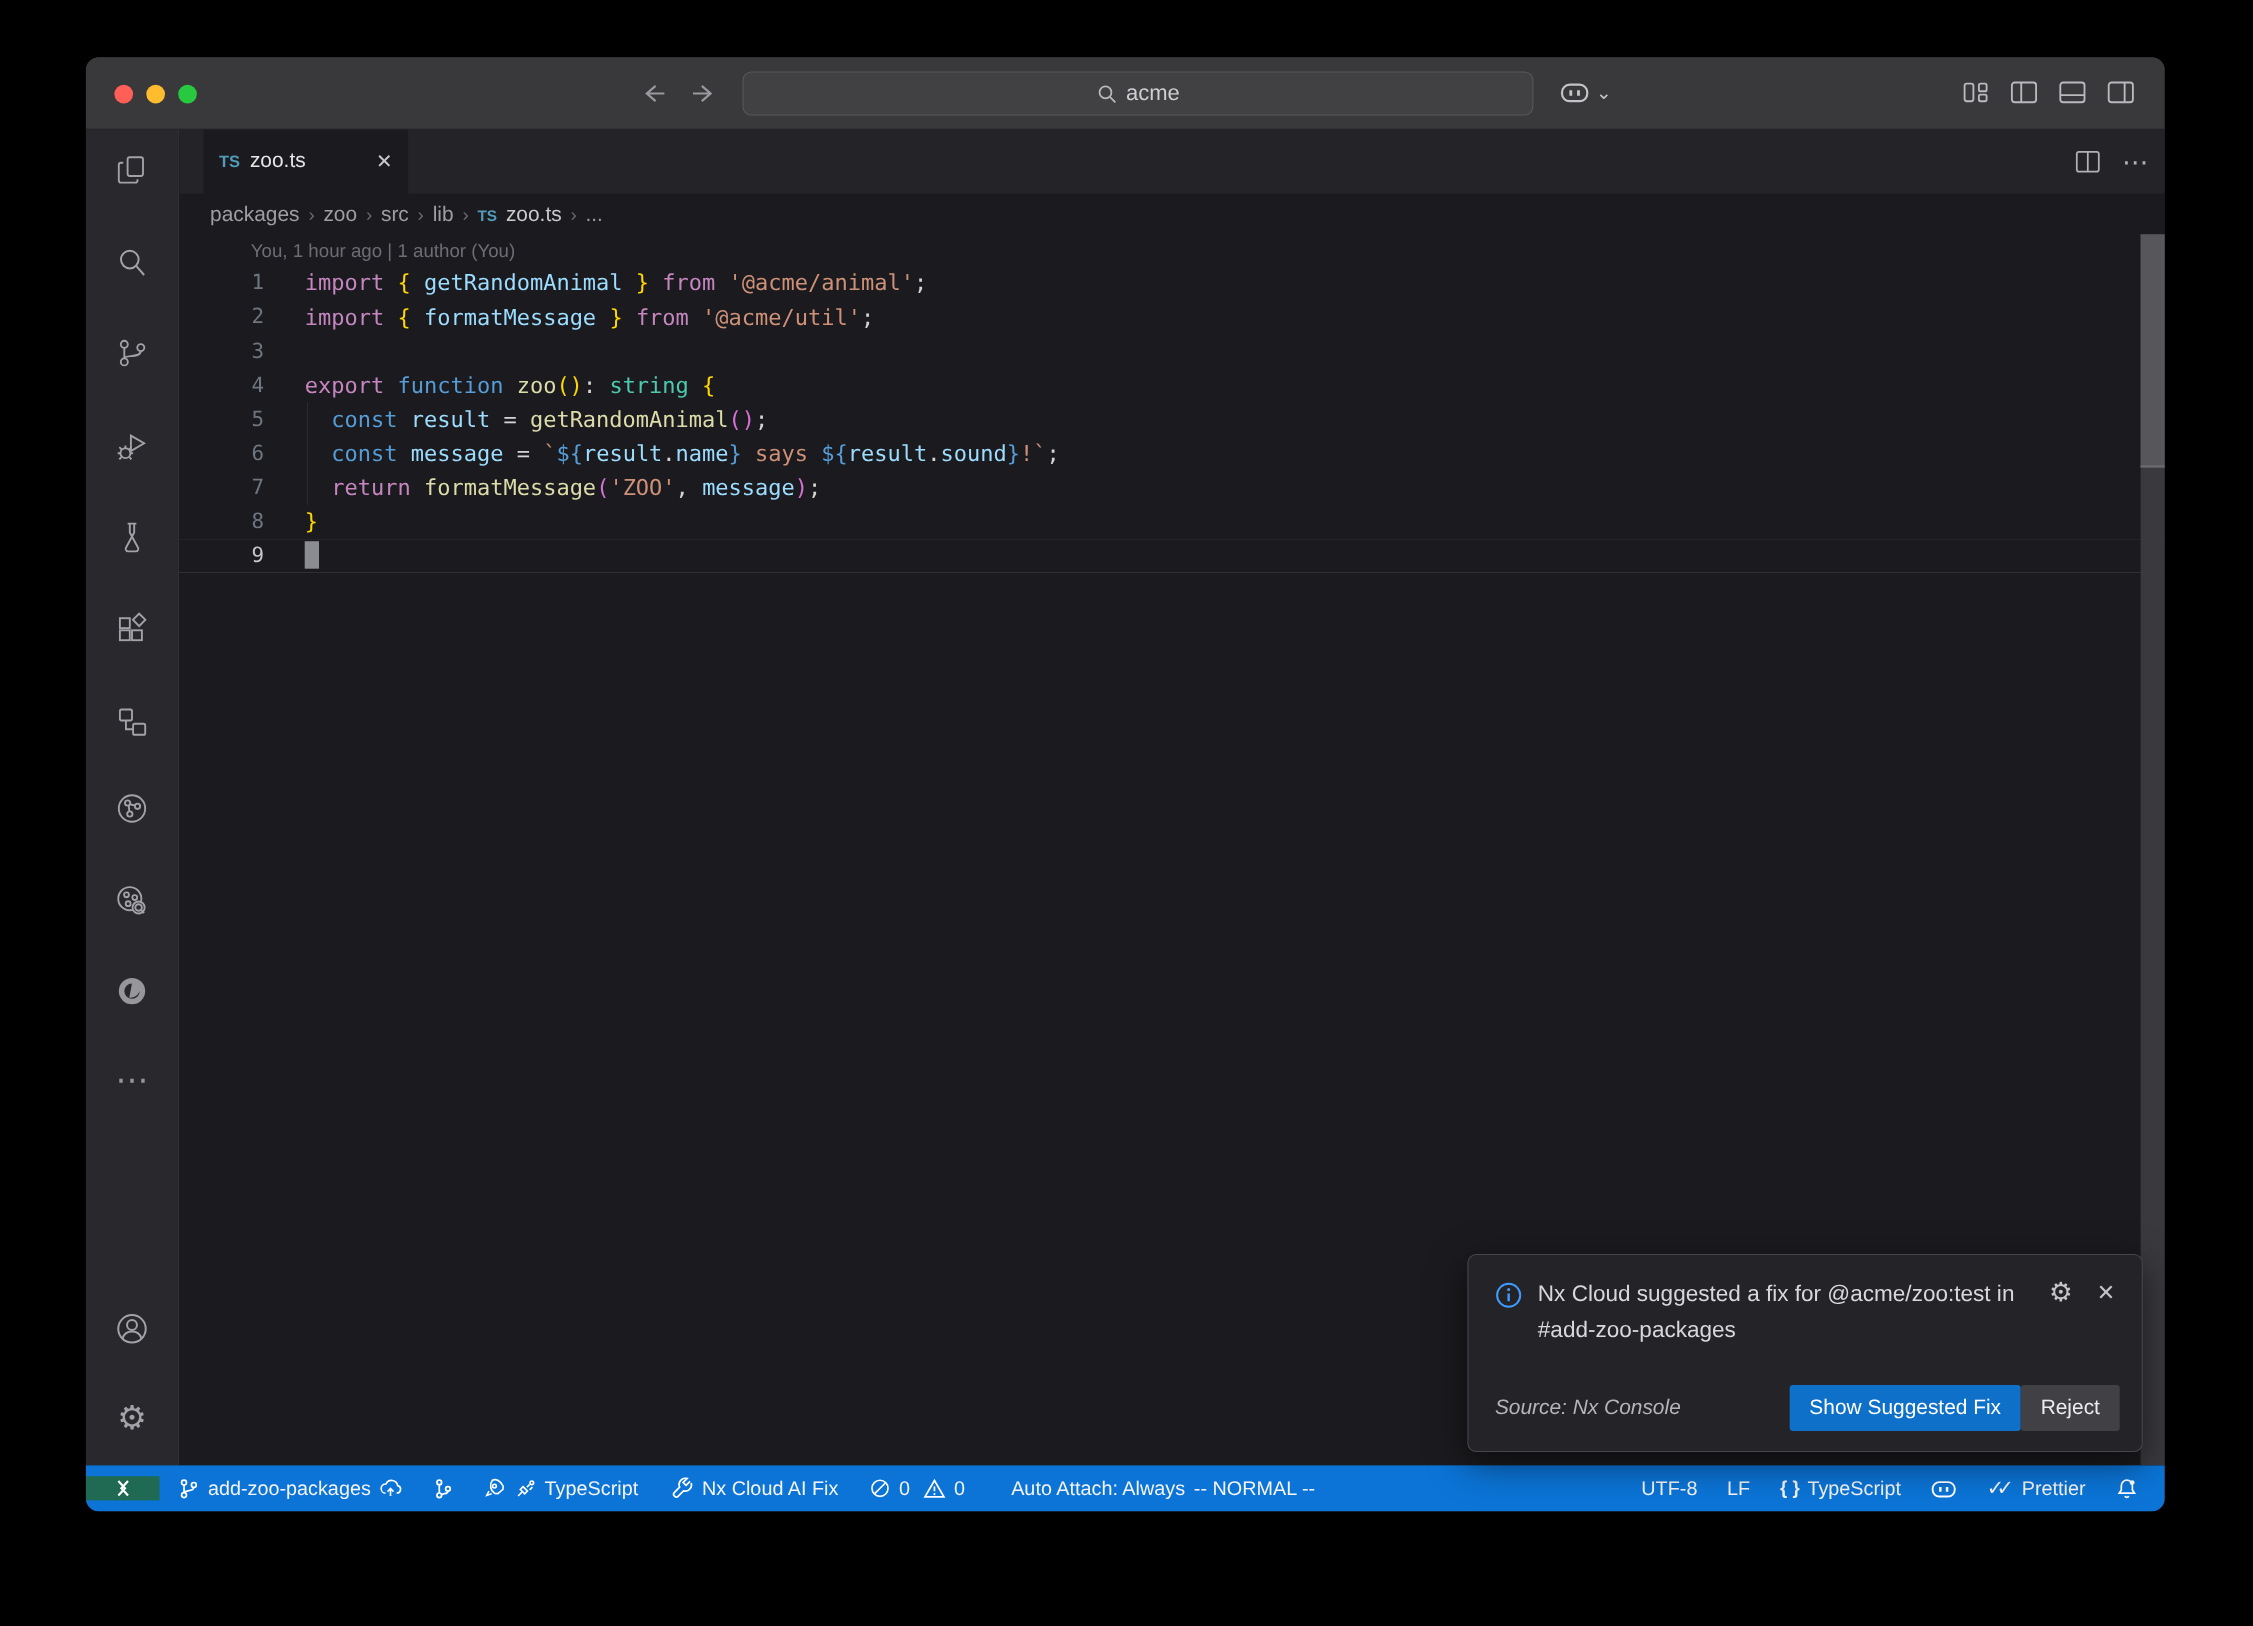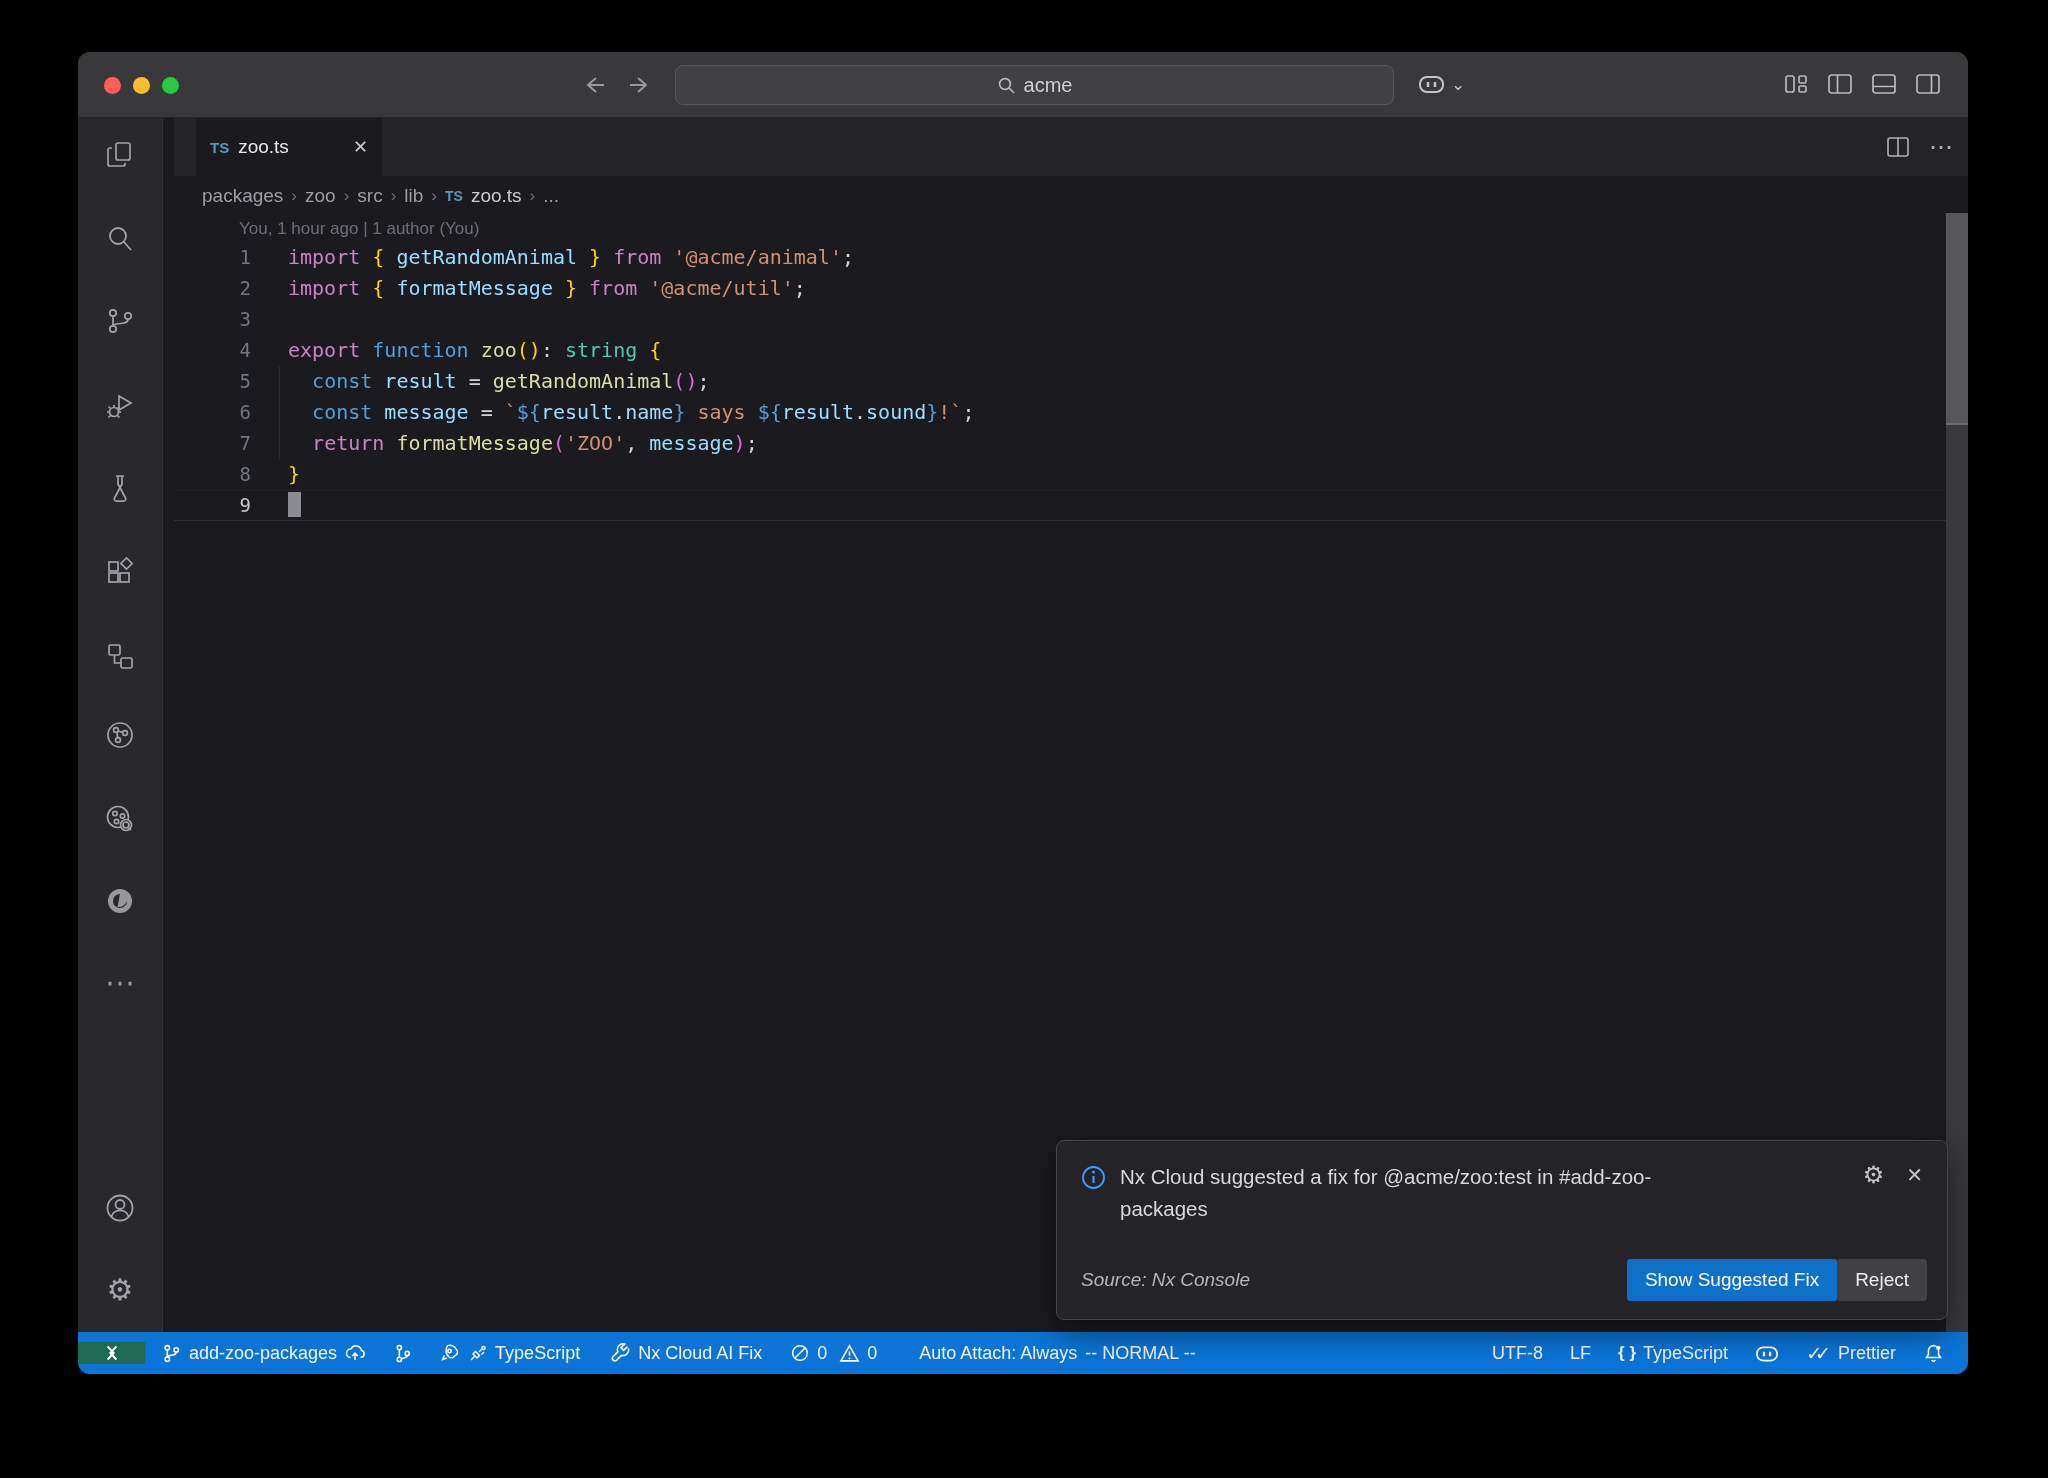--- a/index.html
+++ b/index.html
@@ -25,21 +25,21 @@
   .layout-icons { position:absolute; right:26px; top:18px; display:flex; gap:16px; }
 
   
   .main { flex:1; display:flex; min-height:0; }
   .activitybar { position:relative; width:85px; background:#29292d; flex:0 0 85px;
                  border-right:1px solid #323236; }
   .act-icon { position:absolute; left:50%; transform:translateX(-50%); width:34px; height:34px;
               color:#a2a2a8; display:flex; align-items:center; justify-content:center; }
   .act-icon.glyph { font-size:30px; line-height:34px; }
 
-  .editor-area { position:relative; flex:1; background:#1b1b1f; min-width:0;padding-left:11px; }
+  .editor-area { position:relative; flex:1; background:#1b1b1f; min-width:0; }
 
   .tabbar { height:58px; background:#242428; display:flex; align-items:stretch; position:relative; }
   .tab { margin-left:22px; width:186px; background:#1b1b1f; display:flex; align-items:center;
          padding:0 14px; gap:9px; }
   .tab-badge { color:#519aba; font-size:15px; font-weight:bold; }
   .tab-label { color:#e6e6e8; font-size:19px; }
   .tab-close { margin-left:auto; color:#c9c9cd; font-size:18px; }
   .tab-actions { position:absolute; right:14px; top:0; height:58px; display:flex; align-items:center; gap:18px; color:#b0b0b5; }
   .tab-actions .glyph { font-size:24px; letter-spacing:1px; }
 
@@ -60,21 +60,21 @@
   .indent-guide { position:absolute; left:116px; width:1px; background:rgba(255,255,255,.08); }
 
   .tk-kwp { color:#C586C0; } .tk-kwb { color:#569CD6; } .tk-fn { color:#DCDCAA; }
   .tk-varb { color:#9CDCFE; } .tk-str { color:#CE9178; } .tk-typ { color:#4EC9B0; }
   .tk-gold { color:#FFD700; } .tk-pink { color:#D670D6; } .tk-pun { color:#D4D4D4; }
 
   .scroll-track { position:absolute; right:0; top:95px; bottom:0; width:22px; background:#3a3a3e; }
   .scroll-thumb { position:absolute; top:0; left:0; right:0; height:212px; background:#56565b; border-bottom:2px solid #6a6a6f; }
 
   
-  .notif { position:absolute; right:20px; bottom:12px; width:892px; height:180px;
+  .notif { position:absolute; right:20px; bottom:12px; width:614px; height:180px;
            background:#242428; border:1px solid #47474b; border-radius:8px;
            box-shadow:0 10px 34px rgba(0,0,0,.55); padding:20px 24px; }
   .notif-head { display:flex; align-items:flex-start; gap:14px; }
   .notif-msg { width:570px; color:#d8d8dc; font-size:20.5px; line-height:32px; }
   .notif-icons { margin-left:auto; display:flex; gap:22px; align-items:center; color:#c4c4c9; }
   .notif-gear { font-size:24px; }
   .notif-close { font-size:20px; }
   .notif-foot { position:absolute; left:24px; right:20px; bottom:18px; display:flex; align-items:center; }
   .notif-source { color:#b4b4b9; font-size:19px;font-style:italic; }
   .notif-btns { margin-left:auto; display:flex; gap:0; }

